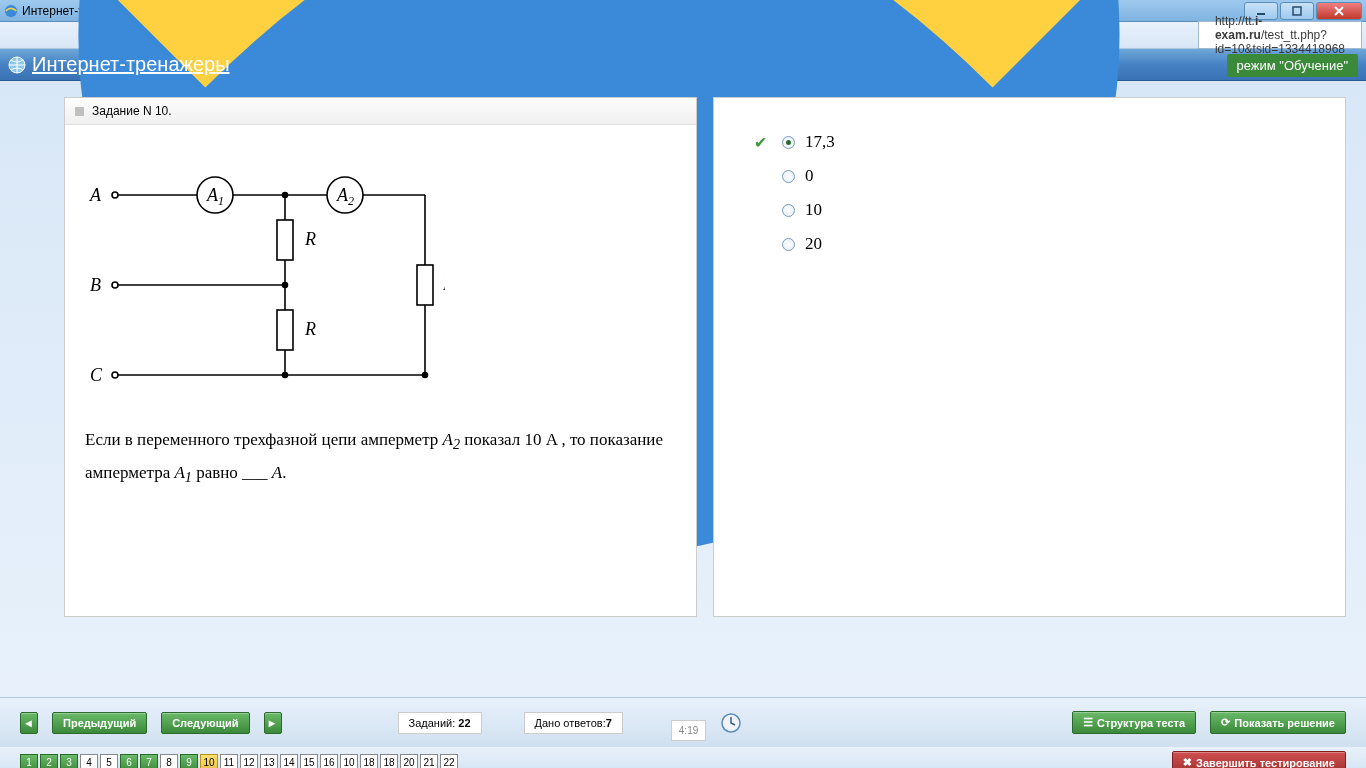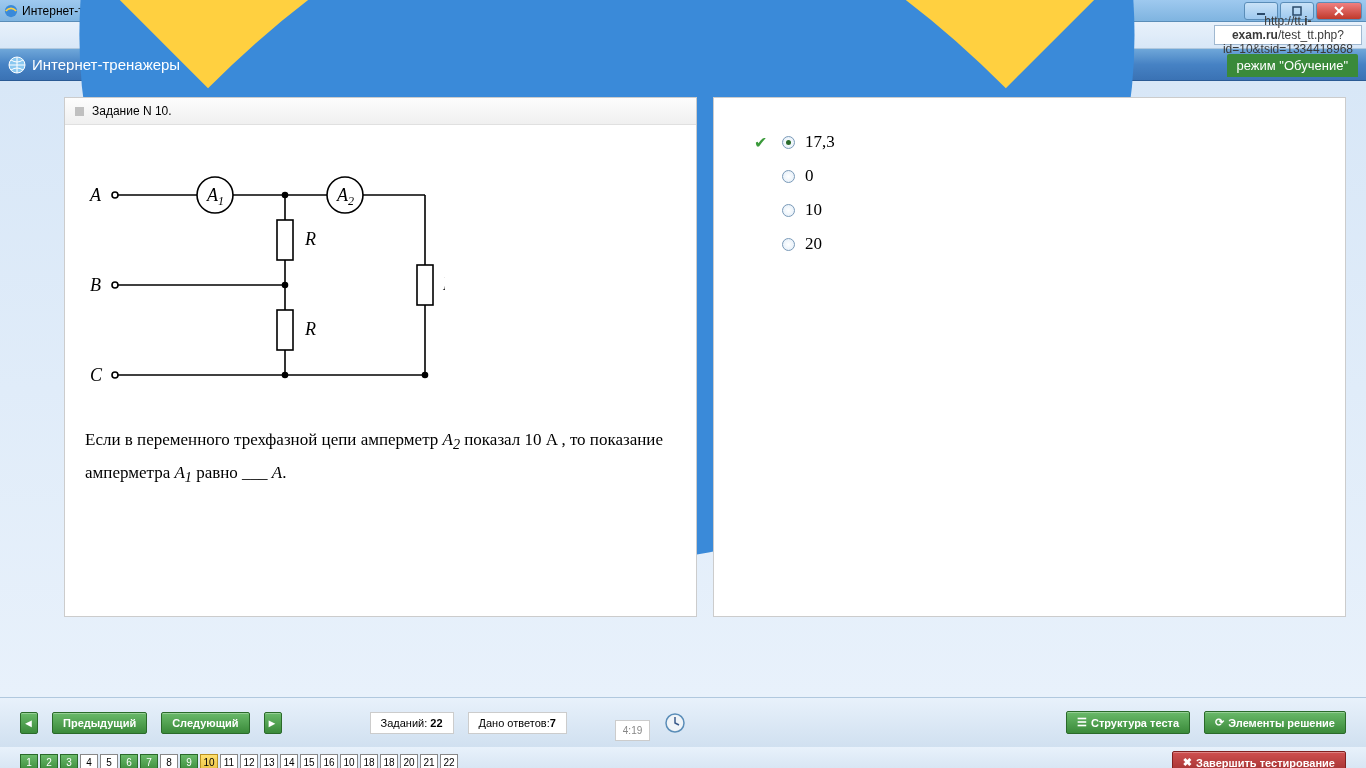--- a/index.html
+++ b/index.html
@@ -7,27 +7,27 @@
 
 .titlebar { height: 22px; background: linear-gradient(#9ec9ef,#7fb4e0); display: flex; align-items: center; padding: 0 4px; border-bottom: 1px solid #5a8db8; }
 .titlebar .ie-icon { width: 14px; height: 14px; margin-right: 4px; }
 .titlebar-text { color: #000; font-size: 12px; flex: 1; }
 .win-btns { display: flex; gap: 2px; }
 .win-btn { width: 34px; height: 18px; border-radius: 3px; display: flex; align-items: center; justify-content: center; border: 1px solid #5a8db8; }
 .win-min, .win-max { background: linear-gradient(#c9e2f7,#9ec9ef); }
 .win-close { background: linear-gradient(#f08080,#c0392b); width: 46px; }
 
 .addr-bar { height: 27px; background: linear-gradient(#e8f1fb,#d8e7f7); display: flex; align-items: center; padding: 0 4px; gap: 4px; border-bottom: 1px solid #b0c8de; }
-.url-box { flex: 1; background: #fff; border: 1px solid #a0b8d0; height: 20px; display: flex; align-items: center; padding: 0 8px; max-width: 800px; text-align: center; }
+.url-box { flex: 1; background: #fff; border: 1px solid #a0b8d0; height: 28px; display: flex; align-items: center; padding: 0 16px; max-width: 800px; }
 .url-text { color: #3a3a3a; font-size: 12px; }
 .url-domain { font-weight: bold; }
 
 .app-header { height: 32px; background: linear-gradient(#6fa7d9,#4682c4 50%,#3a72b4); display: flex; align-items: center; padding: 0 8px; color: #fff; border-bottom: 1px solid #2a5a94; }
 .app-icon { width: 18px; height: 18px; margin-right: 6px; }
-.app-title { font-size: 15px; flex: 1; }
+.app-title { font-size: 20px; flex: 1; text-decoration: underline; }
 .mode-label { background: #3a8a3a; color: #fff; padding: 4px 10px; font-size: 13px; border-radius: 2px 2px 0 0; margin-top: 2px; }
 
 .content-area { background: linear-gradient(#d8e7f7,#e8f1fb); padding: 16px 20px 8px 20px; height: 616px; }
 .breadcrumb-row { display: flex; gap: 0; margin-bottom: 14px; }
 .breadcrumb { flex: 1; background: #fff; border: 1px solid #ccc; padding: 6px 10px; display: flex; align-items: center; gap: 8px; }
 .sq-bullet { width: 9px; height: 9px; background: #c0c0c0; }
 .help-btn { background: linear-gradient(#5a9ad9,#3a72b4); color: #fff; padding: 6px 12px; border: 1px solid #2a5a94; display: flex; align-items: center; gap: 6px; cursor: pointer; }
 .help-q { background: #fff; color: #3a72b4; width: 16px; height: 16px; border-radius: 3px; display: flex; align-items: center; justify-content: center; font-weight: bold; font-size: 13px; }
 
 .panels { display: flex; gap: 16px; height: 520px; padding-left: 44px; }
@@ -41,21 +41,21 @@
 
 .answer-row { display: flex; align-items: center; gap: 10px; margin: 14px 0; font-family: 'Times New Roman', serif; font-size: 17px; padding-left: 20px; }
 .check-mark { color: #3a9a3a; font-size: 16px; width: 18px; }
 .radio { width: 13px; height: 13px; border: 1px solid #7a9ab8; border-radius: 50%; display: flex; align-items: center; justify-content: center; background: radial-gradient(#fff,#e0ecf7); }
 .radio.sel::after { content: ''; width: 5px; height: 5px; background: #2a6a2a; border-radius: 50%; }
 
 .nav-bar { background: linear-gradient(#e8f1fb,#d0e0f0); padding: 6px 20px; display: flex; align-items: center; gap: 14px; border-top: 1px solid #b0c8de; }
 .nav-btn { background: linear-gradient(#6aba6a,#3a8a3a); color: #fff; border: 1px solid #2a6a2a; padding: 4px 10px; font-size: 11px; font-weight: bold; display: flex; align-items: center; gap: 4px; cursor: pointer; border-radius: 2px; box-shadow: inset 0 1px 0 rgba(255,255,255,0.3); }
 .nav-btn.red { background: linear-gradient(#d05050,#a03030); border-color: #802020; }
 .arrow-btn { width: 18px; padding: 4px 2px; }
-.info-box { background: #fff; border: 1px solid #ccc; padding: 4px 10px; font-size: 11px; }
+.info-box { background: #fff; border: 1px solid #ccc; padding: 4px 10px; font-size: 11px; margin-left: 28px; }
 .timer-box { background: #fff; border: 1px solid #ccc; padding: 4px 7px; color: #888; font-size: 10px; margin-top: 16px; }
 .clock-icon { width: 22px; height: 22px; }
 .spacer { flex: 1; }
 
 .pager-bar { background: linear-gradient(#e8f1fb,#d0e0f0); padding: 4px 20px 6px 20px; display: flex; align-items: center; gap: 2px; }
 .page-num { width: 18px; height: 18px; border: 1px solid #888; background: #fff; display: flex; align-items: center; justify-content: center; font-size: 10px; cursor: pointer; }
 .page-num.done { background: linear-gradient(#6aba6a,#3a8a3a); color: #fff; border-color: #2a6a2a; }
 .page-num.current { background: linear-gradient(#ffe070,#e8c040); border-color: #b89020; }
 
 .footer { background: linear-gradient(#4682c4,#3a72b4); color: #fff; text-align: center; padding: 3px; font-size: 12px; }
@@ -191,21 +191,21 @@
   <div class="info-box"><span>Заданий:</span> <b>22</b></div>
   <div class="info-box"><span>Дано ответов:</span><b>7</b></div>
   <div style="width:20px"></div>
   <div class="timer-box">4:19</div>
   <svg class="clock-icon" viewBox="0 0 22 22">
       <circle cx="11" cy="11" r="9" fill="#f0f4f8" stroke="#5a8db8" stroke-width="1.5"></circle>
       <path d="M11 5 v6 l4 2" stroke="#3a5a8a" stroke-width="1.5" fill="none"></path>
     </svg>
   <div class="spacer"></div>
   <div class="nav-btn">☰ <span>Структура теста</span></div>
-  <div class="nav-btn">⟳ <span>Элементы решение</span></div>
+  <div class="nav-btn">⟳ <span>Показать решение</span></div>
 </div>
 
 <div class="pager-bar">
   <div id="pager-nums" style="display: flex; gap: 2px;">
       <div class="page-num done">1</div>
       <div class="page-num done">2</div>
       <div class="page-num done">3</div>
       <div class="page-num">4</div>
       <div class="page-num">5</div>
       <div class="page-num done">6</div>

